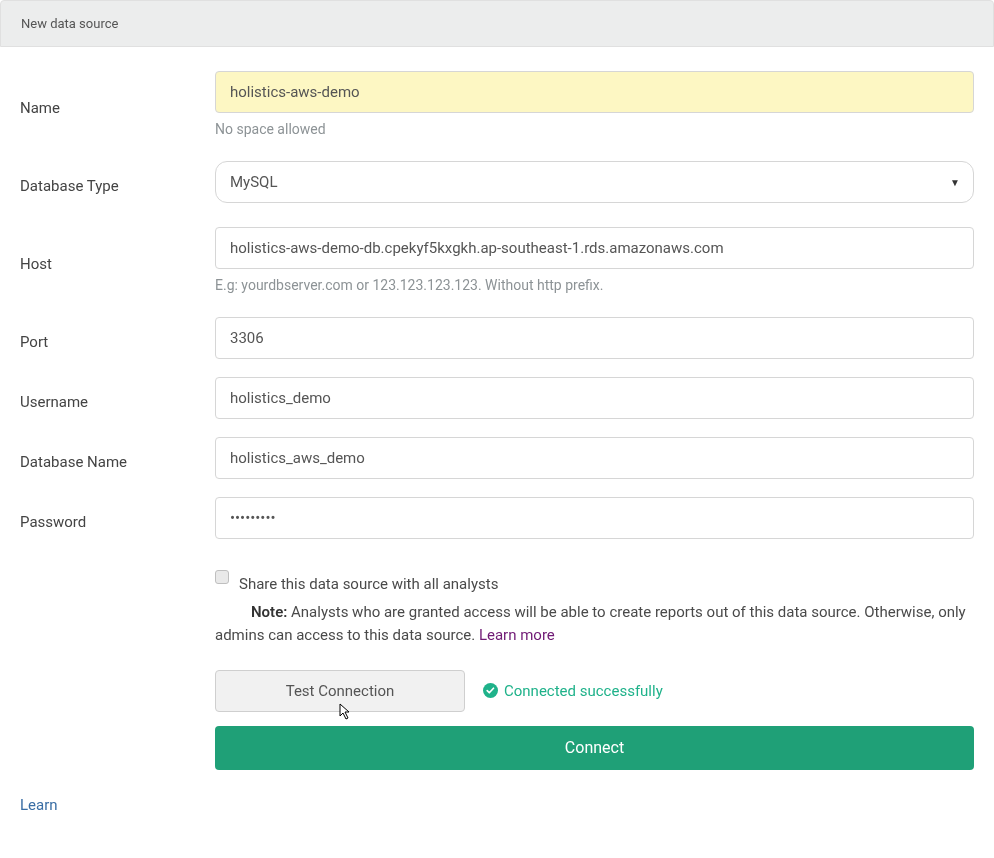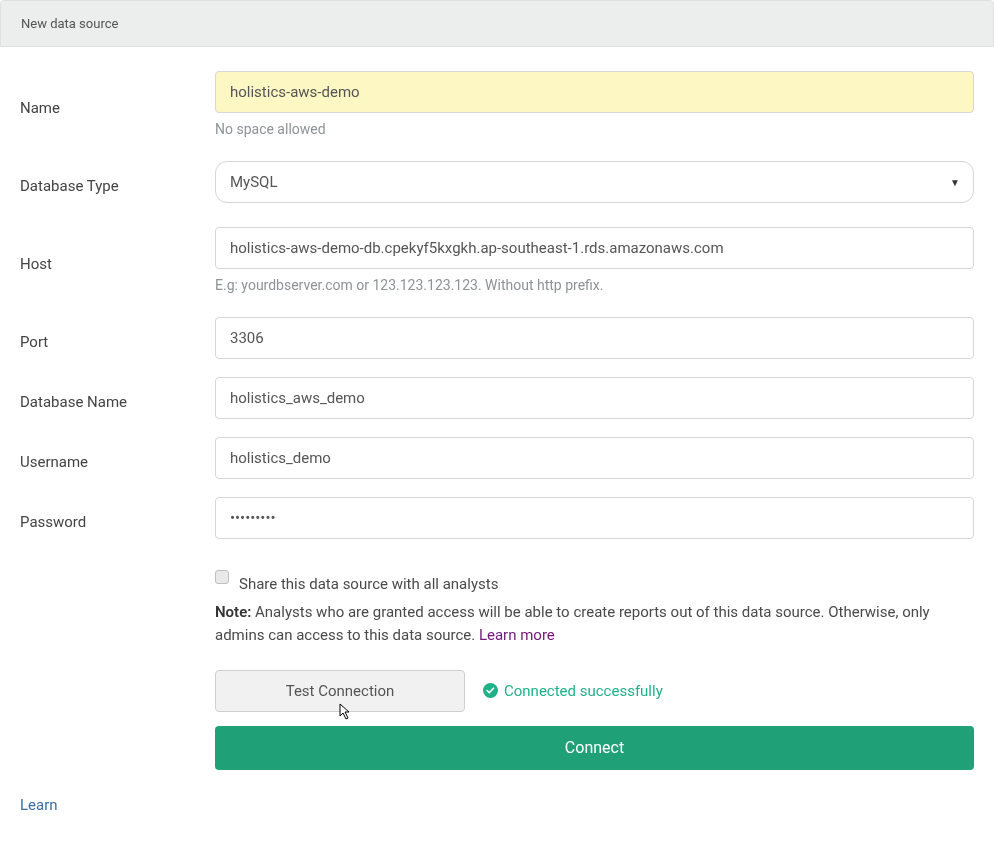--- a/index.html
+++ b/index.html
@@ -93,21 +93,21 @@
       color: #4a4a4a;
       font-size: 15px;
       margin-top: 6px;
     }
     .note {
       margin-top: 8px;
       color: #4a4a4a;
       font-size: 15px;
       line-height: 1.55;
     }
-    .note strong { font-weight: 600; color: #333;}
+    .note strong { font-weight: 600; color: #333; margin-left: 36px;}
     .learn-more {
       color: #701a75;
       text-decoration: none;
       cursor: pointer;
     }
     .actions-row {
       display: flex;
       align-items: center;
       gap: 18px;
       margin-top: 22px;
@@ -202,31 +202,31 @@
   
   <div class="form-row">
     <div class="label-col">Port</div>
     <div class="field-col">
       <input class="text-input" value="3306" style="">
     </div>
   </div>
 
   
   <div class="form-row tight">
+    <div class="label-col">Username</div>
+    <div class="field-col">
+      <input class="text-input" value="holistics_demo" style="">
+    </div>
+  </div>
+
+  
+  <div class="form-row tight">
     <div class="label-col">Database Name</div>
     <div class="field-col">
       <input class="text-input" value="holistics_aws_demo" style="">
-    </div>
-  </div>
-
-  
-  <div class="form-row tight">
-    <div class="label-col">Username</div>
-    <div class="field-col">
-      <input class="text-input" value="holistics_demo" style="">
     </div>
   </div>
 
   
   <div class="form-row tight">
     <div class="label-col">Password</div>
     <div class="field-col">
       <input class="text-input" value="•••••••••" style="">
     </div>
   </div>

